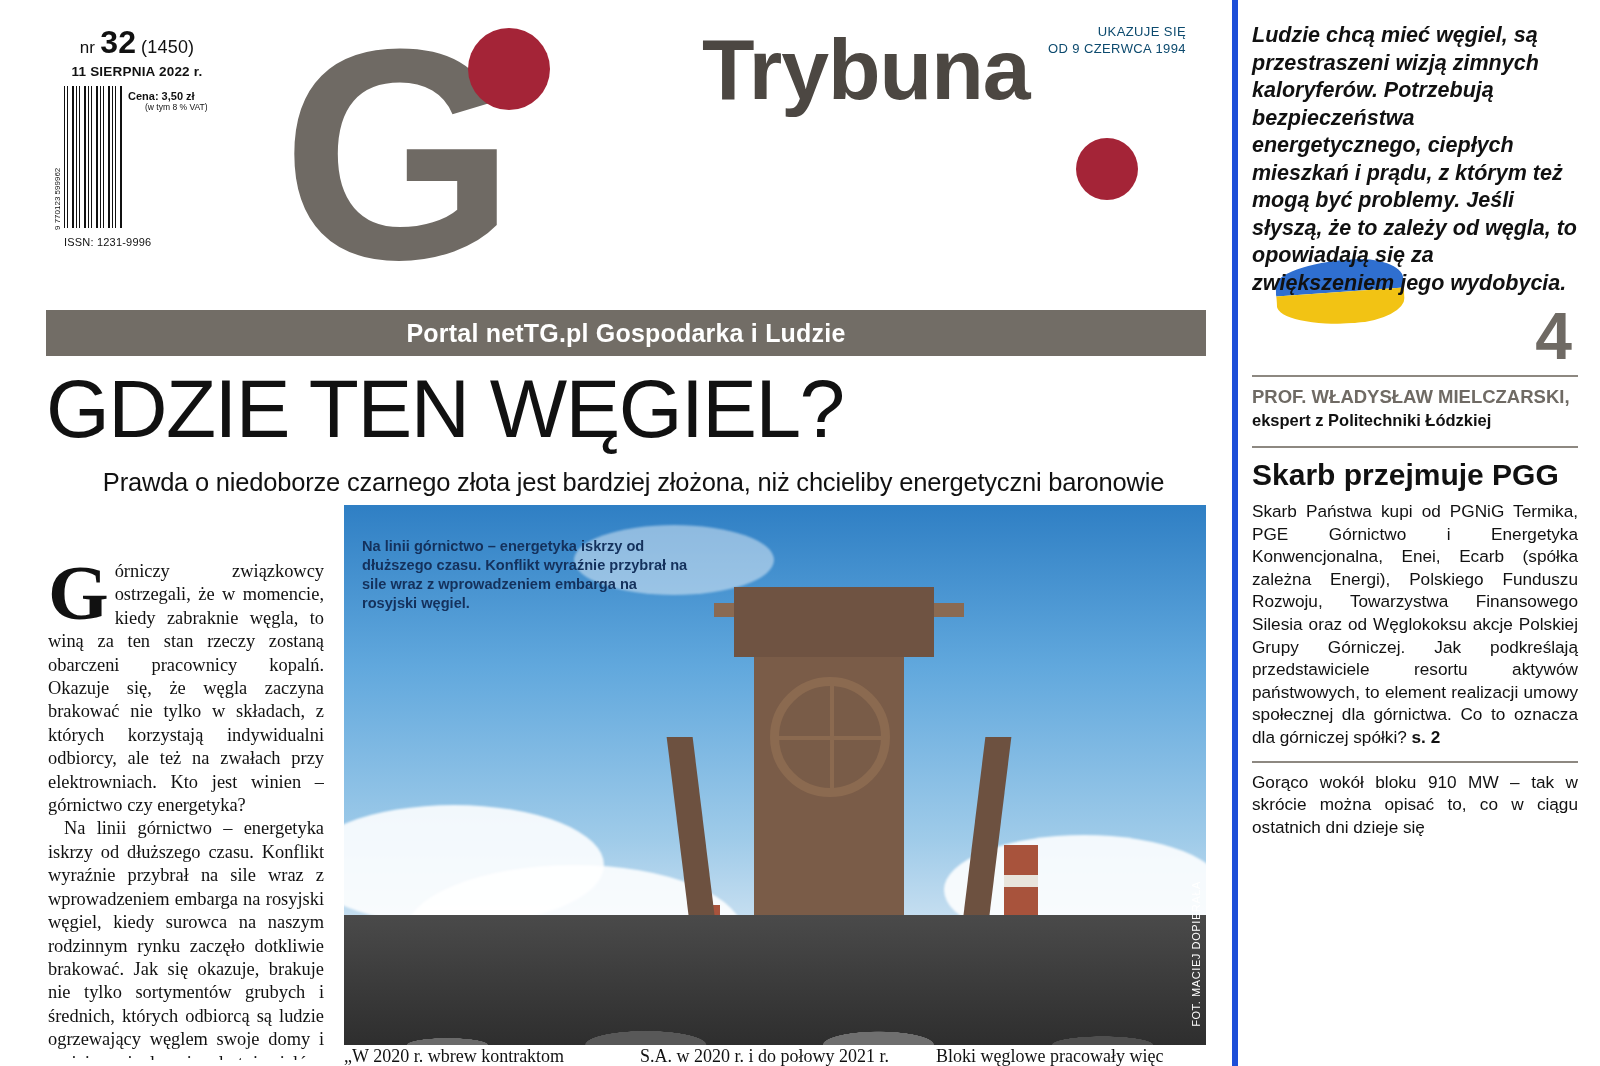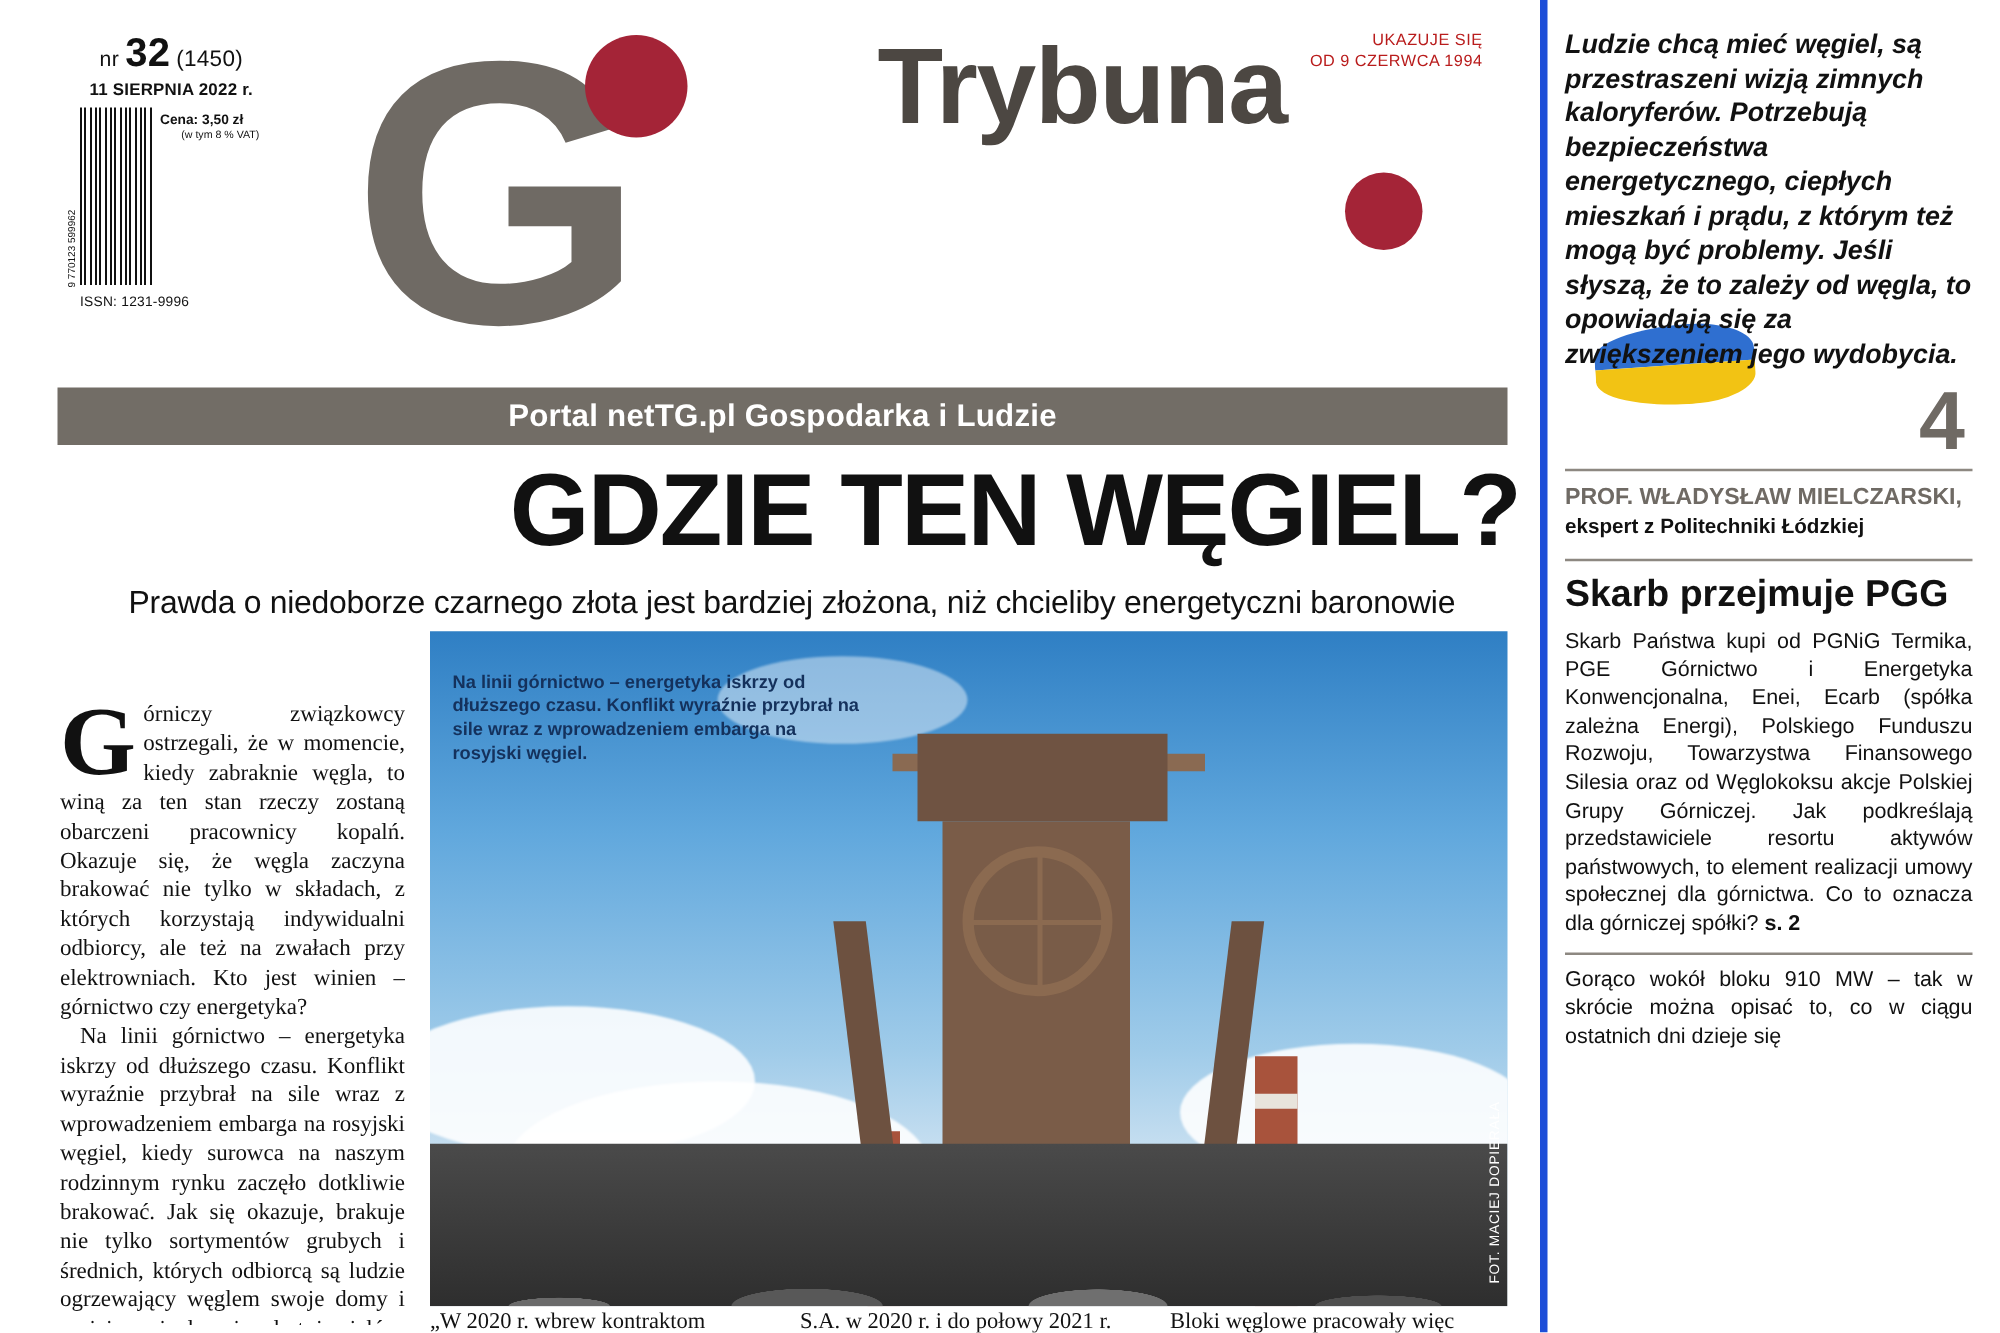--- a/index.html
+++ b/index.html
@@ -79,40 +79,40 @@
   .ukraine-flag {
     position:absolute; left:1040px; top:250px; width:128px; height:64px;
     border-radius:4px; overflow:hidden;
     transform:rotate(-4deg);
   }
   .ukraine-flag .blue { height:50%; background:#2f6fd0; border-radius:60% 40% 0 0 / 70% 70% 0 0; }
   .ukraine-flag .yellow { height:50%; background:#f2c314; border-radius:0 0 40% 60% / 0 0 70% 70%; }
 
   .since-block {
     position:absolute; right:18px; top:24px; text-align:right;
-    font-family:"Liberation Sans", sans-serif; color:#b91c1c;
+    font-family:"Liberation Sans", sans-serif; color:#0c4a6e;
   }
   .since-block div:first-child { font-size:13px; letter-spacing:.4px; }
   .since-block div:last-child { font-size:13px; letter-spacing:.4px; margin-top:2px; }
 
   
   .portal-bar {
     position:absolute; left:46px; top:310px; width:1160px; height:46px;
     background:#726d66; color:#fff;
     display:flex; align-items:center; justify-content:center;
     font-family:"Liberation Sans", sans-serif; font-weight:700; font-size:25px;
     letter-spacing:.2px;
   }
 
   
   .headline {
     position:absolute; left:46px; top:368px; width:1170px;
-    font-family:"Liberation Sans", sans-serif; font-weight:700;
+    font-family:"Liberation Sans", sans-serif; font-weight:400;
     font-size:82px; line-height:82px; color:#111; letter-spacing:-1.5px;
-    text-align:right;
+    text-align:left;
   }
   .lead {
     position:absolute; left:46px; top:468px; width:1175px;
     font-family:"Liberation Sans", sans-serif; font-size:25.5px; color:#111;
     text-align:center; letter-spacing:-.2px;
   }
 
   
   .byline {
     position:absolute; left:48px; top:512px; width:270px;

